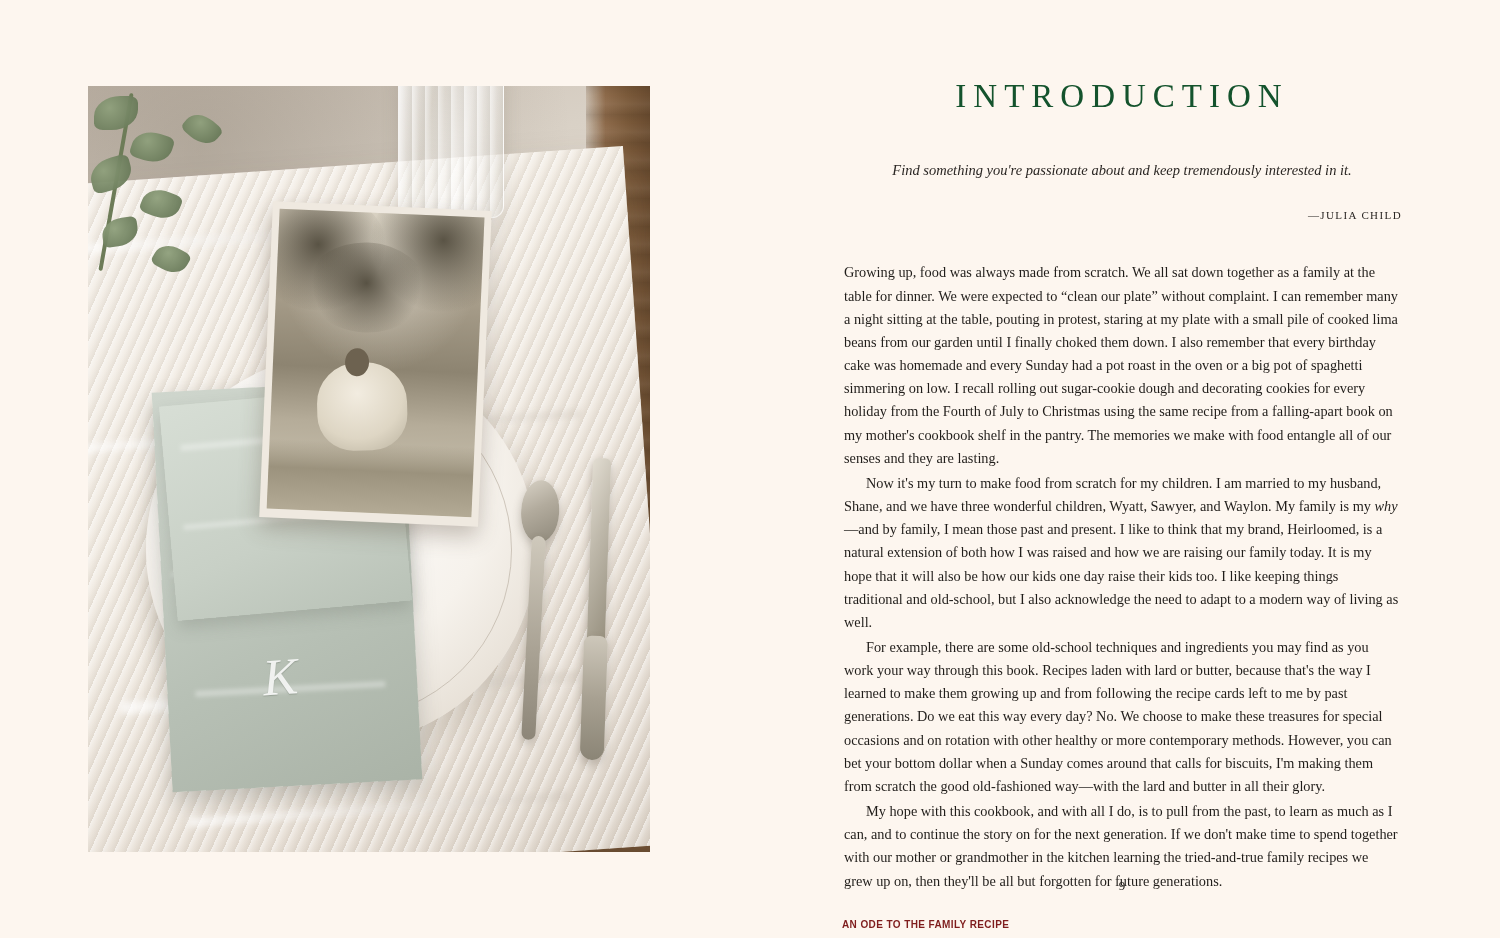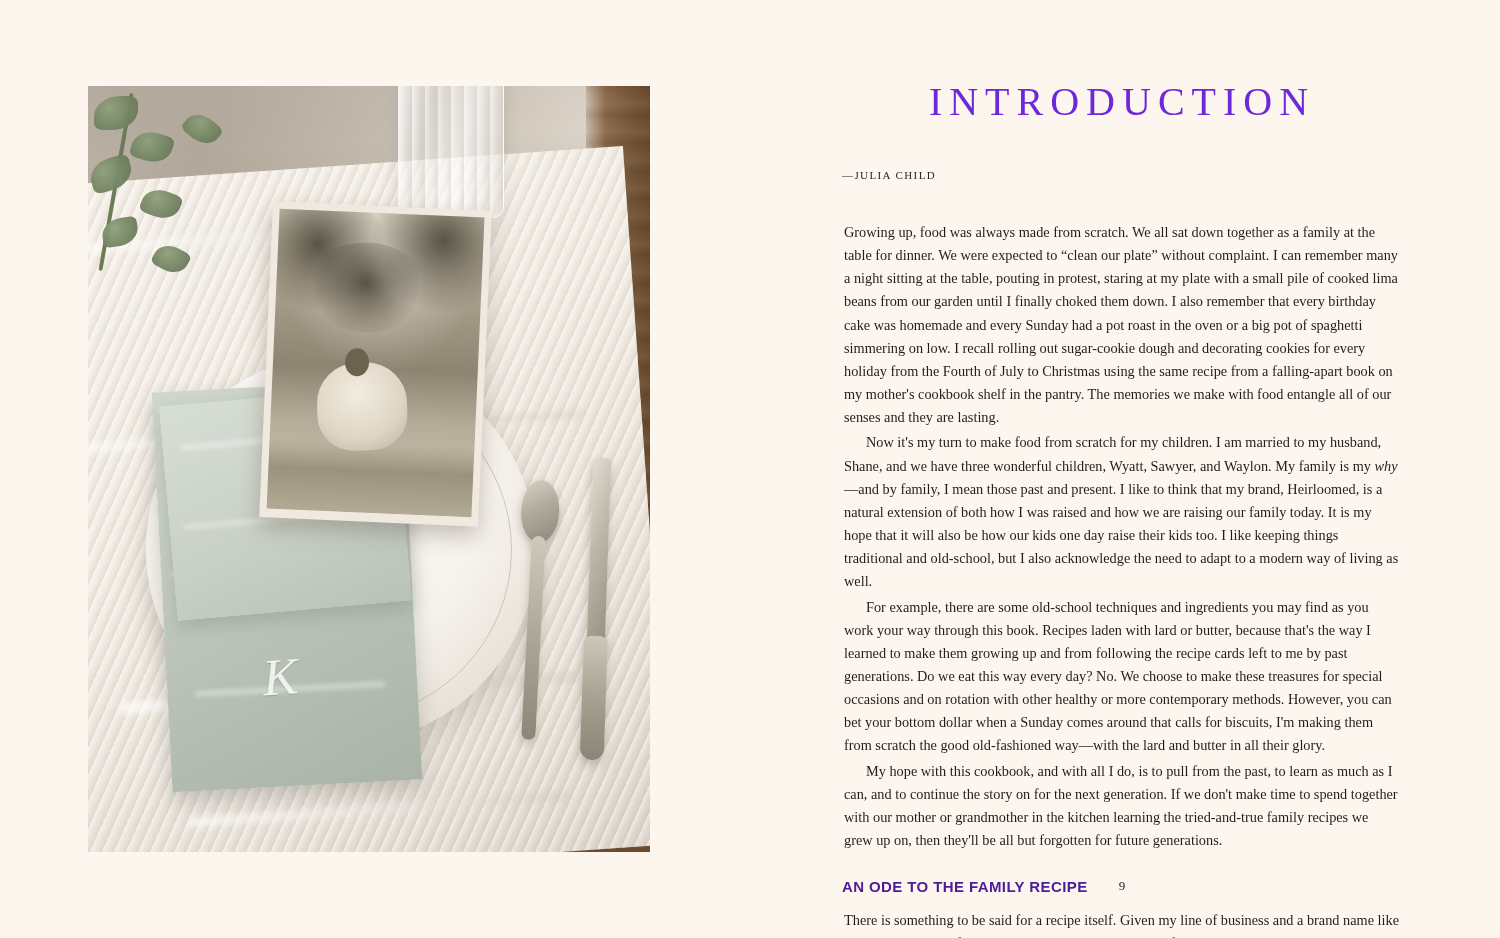--- a/index.html
+++ b/index.html
@@ -274,57 +274,57 @@
 
   
   .text-col {
     position: absolute;
     left: 842px;
     top: 78px;
     width: 560px;
   }
   .chapter-title {
     font-family: "Liberation Serif", serif;
-    font-size: 40px;
+    font-size: 33px;
     letter-spacing: 7px;
-    color: #6d28d9;
+    color: #14532d;
     text-align: center;
     margin: 0 0 44px 0;
     font-weight: 400;
   }
   .epigraph {
     font-family: "Liberation Serif", serif;
     font-style: italic;
     font-size: 14.5px;
     line-height: 1.55;
     text-align: center;
     color: #2a2623;
     margin: 0 26px 6px 26px;
   }
   .attribution {
-    text-align: left;
+    text-align: right;
     font-size: 11px;
     letter-spacing: 1.4px;
     color: #2a2623;
     margin: 28px 0 40px 0;
   }
   p.body {
     font-size: 14.3px;
     line-height: 1.62;
     color: #201d1a;
     margin: 2px;
     text-align: left;
   }
   p.body + p.body { text-indent: 22px; }
   .subhead {
     font-family: "Liberation Sans", sans-serif;
-    font-size: 15px;
+    font-size: 10px;
     font-weight: bold;
     letter-spacing: 0.4px;
-    color: #4c1d95;
+    color: #7f1d1d;
     margin: 26px 0 14px 0;
   }
   .folio {
     position: absolute;
     left: 842px;
     top: 878px;
     width: 560px;
     text-align: center;
     font-size: 13px;
     color: #23201c;
@@ -393,20 +393,21 @@
     </div>
     <div class="knife">
       <div class="knife-blade"></div>
       <div class="knife-handle"></div>
     </div>
   </div>
 
   <div class="text-col">
     <h1 class="chapter-title">INTRODUCTION</h1>
 
+    <div class="epigraph">Find something you're passionate about and keep tremendously interested in it.</div>
     <div class="attribution">—JULIA CHILD</div>
 
     <p class="body">Growing up, food was always made from scratch. We all sat down together as a family at the table for dinner. We were expected to “clean our plate” without complaint. I can remember many a night sitting at the table, pouting in protest, staring at my plate with a small pile of cooked lima beans from our garden until I finally choked them down. I also remember that every birthday cake was homemade and every Sunday had a pot roast in the oven or a big pot of spaghetti simmering on low. I recall rolling out sugar-cookie dough and decorating cookies for every holiday from the Fourth of July to Christmas using the same recipe from a falling-apart book on my mother's cookbook shelf in the pantry. The memories we make with food entangle all of our senses and they are lasting.</p>
 
     <p class="body"><span>Now it's my turn to make food from scratch for my children. I am married to my husband, Shane, and we have three wonderful children, Wyatt, Sawyer, and Waylon. My family is my </span><em class="ital">why</em><span>—and by family, I mean those past and present. I like to think that my brand, Heirloomed, is a natural extension of both how I was raised and how we are raising our family today. It is my hope that it will also be how our kids one day raise their kids too. I like keeping things traditional and old-school, but I also acknowledge the need to adapt to a modern way of living as well.</span></p>
 
     <p class="body">For example, there are some old-school techniques and ingredients you may find as you work your way through this book. Recipes laden with lard or butter, because that's the way I learned to make them growing up and from following the recipe cards left to me by past generations. Do we eat this way every day? No. We choose to make these treasures for special occasions and on rotation with other healthy or more contemporary methods. However, you can bet your bottom dollar when a Sunday comes around that calls for biscuits, I'm making them from scratch the good old-fashioned way—with the lard and butter in all their glory.</p>
 
     <p class="body">My hope with this cookbook, and with all I do, is to pull from the past, to learn as much as I can, and to continue the story on for the next generation. If we don't make time to spend together with our mother or grandmother in the kitchen learning the tried-and-true family recipes we grew up on, then they'll be all but forgotten for future generations.</p>
 

